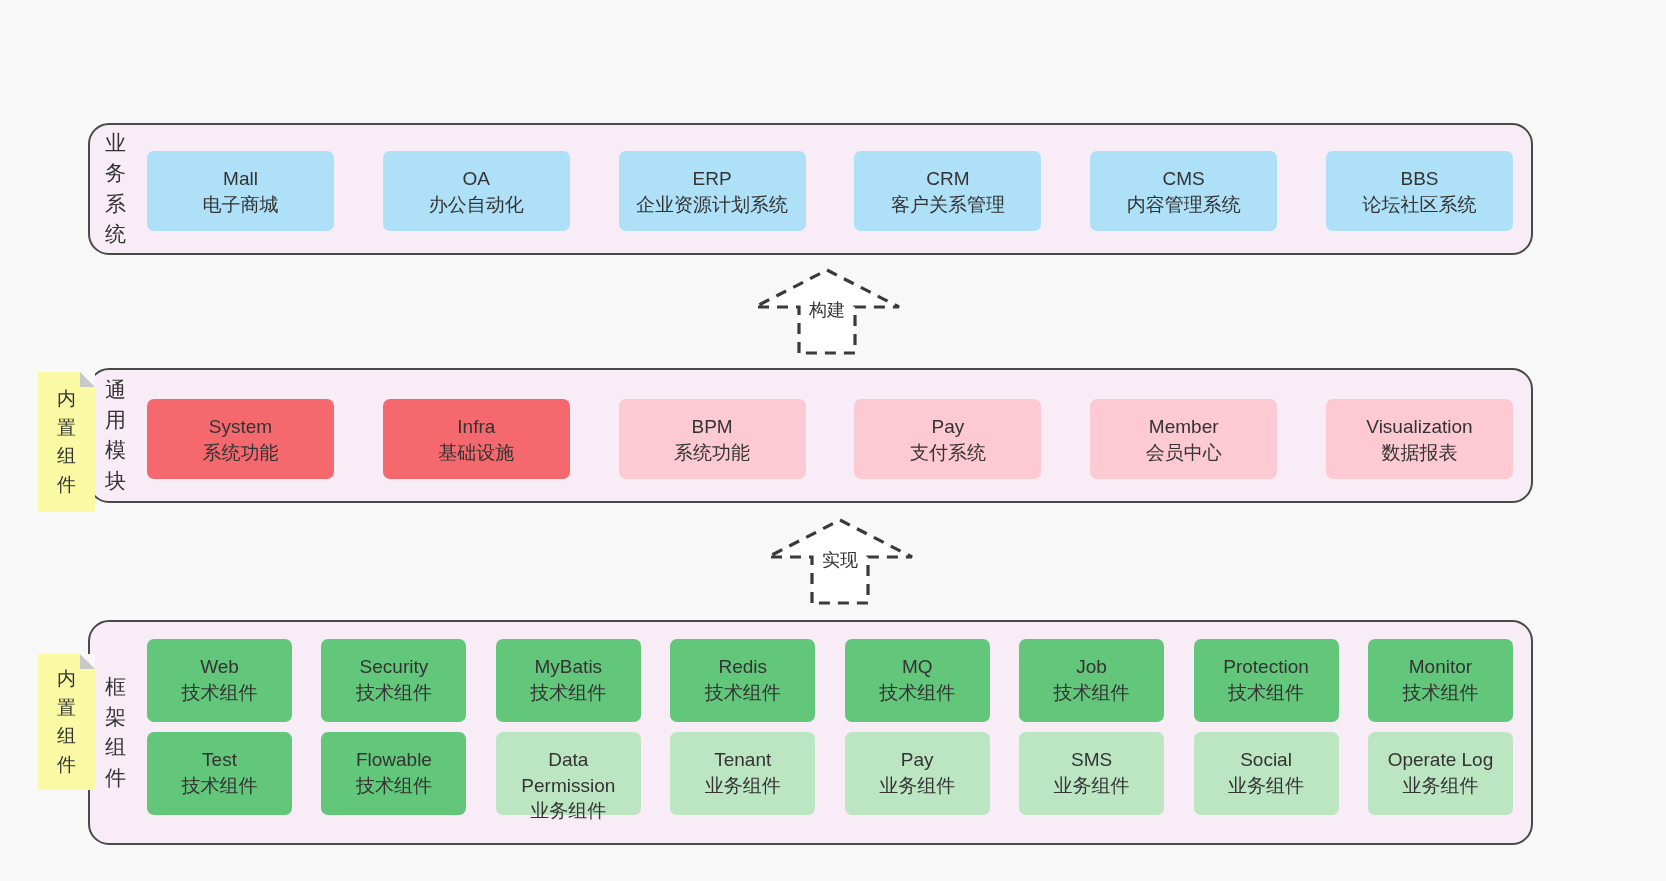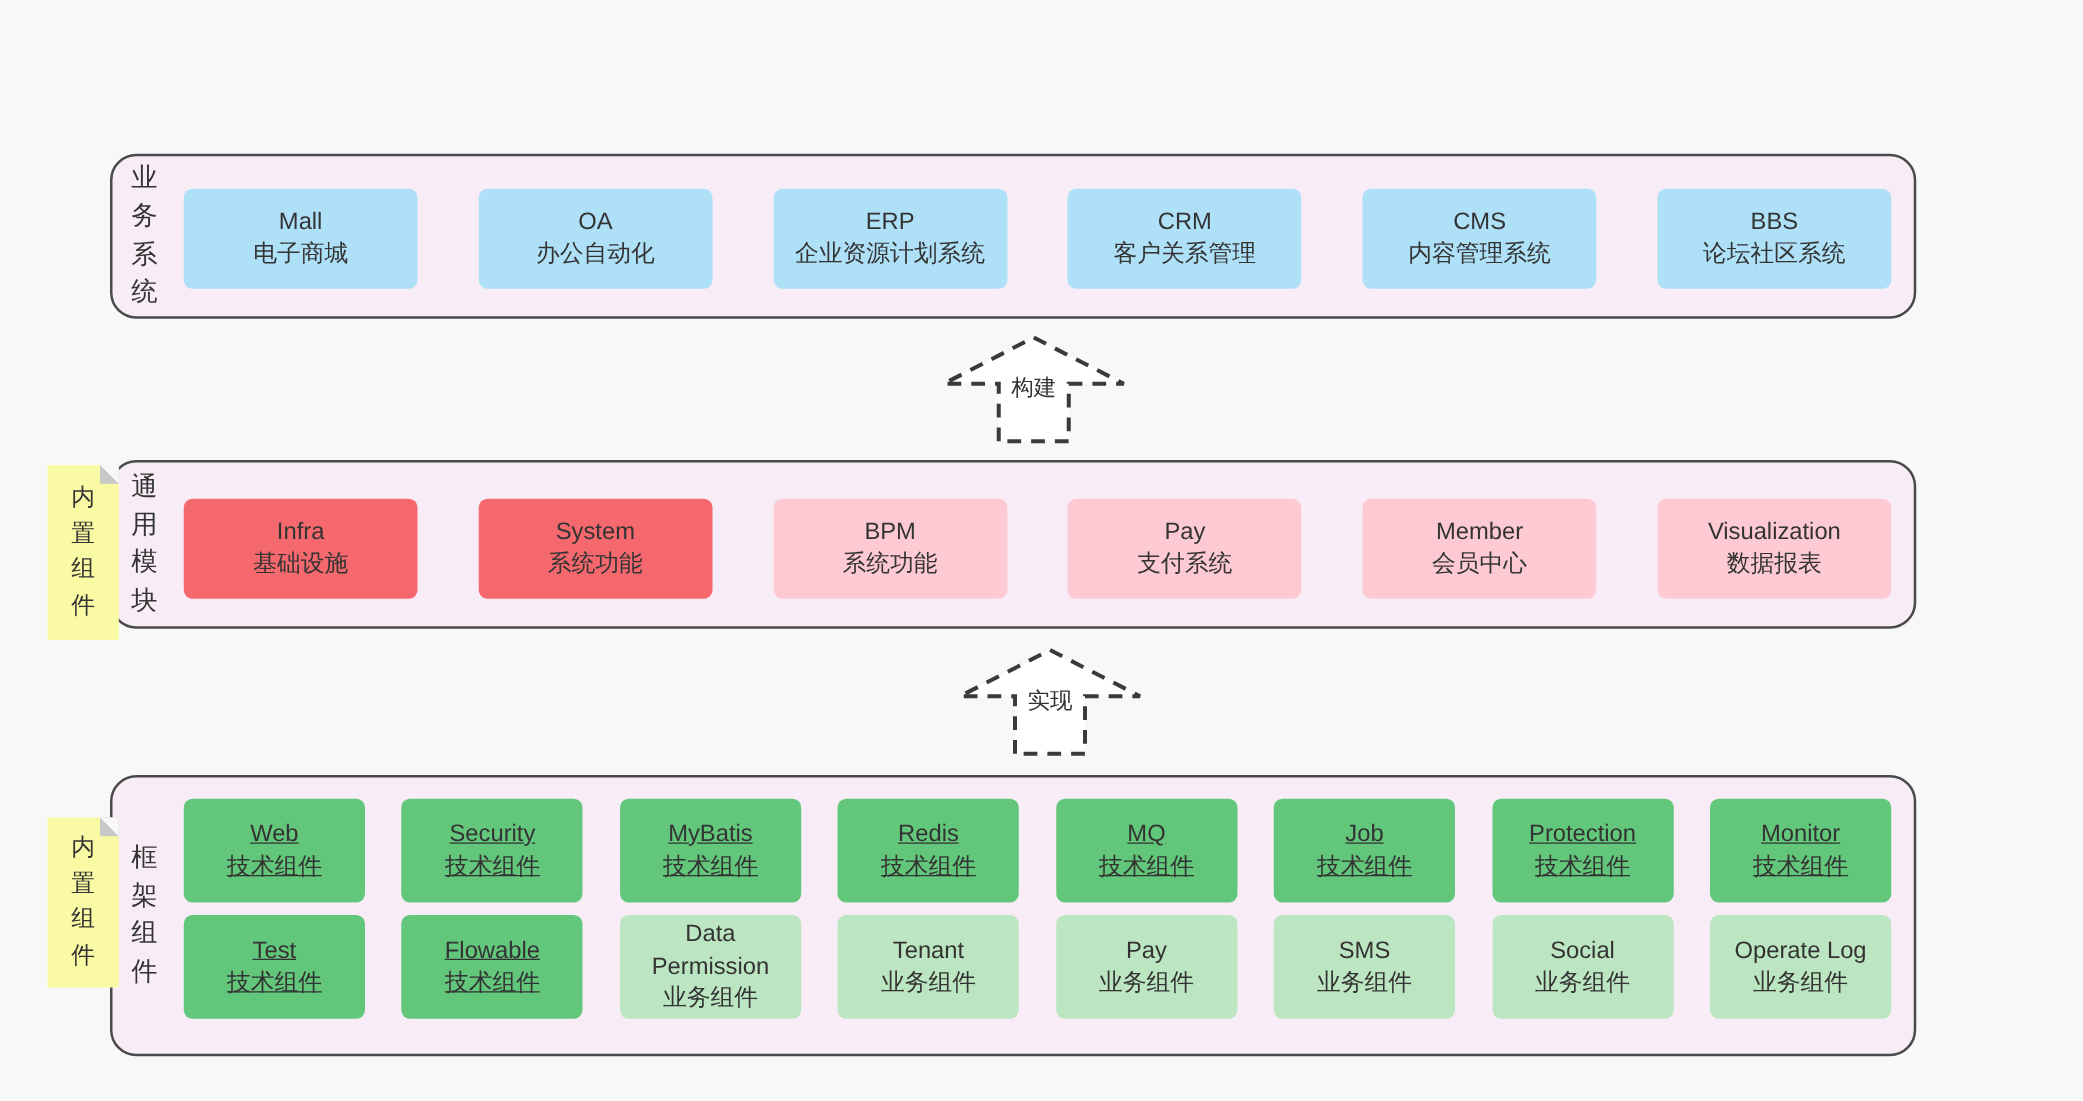--- a/index.html
+++ b/index.html
@@ -28,30 +28,30 @@
     position:absolute;left:57px;right:18px;display:flex;
     justify-content:space-between;
   }
   .boxes-business{top:26px;}
   .boxes-modules{top:29px;}
   .rows{position:absolute;left:57px;right:18px;top:17px;}
   .boxes-row{display:flex;justify-content:space-between;}
   .boxes-row + .boxes-row{margin-top:10px;}
   .box{
     width:187px;height:80px;border-radius:7px;display:flex;
-    flex-direction:column;align-items:center;justify-content:center;
-    text-align:center;color:var(--text);padding:2px 6px;box-sizing:border-box;
+    flex-direction:column;align-items:center;justify-content:flex-start;
+    text-align:center;color:var(--text);padding:15px 6px;box-sizing:border-box;
   }
   .layer-framework .box{width:145px;height:83px;}
   .box-title{font-size:19px;line-height:1.35;}
   .box-sub{font-size:19px;line-height:1.35;}
   .type-blue{background:var(--blue);}
   .type-red{background:var(--red);}
   .type-pink{background:var(--pink);}
-  .type-green{background:var(--green);text-decoration:underline;}
+  .type-green{background:var(--green);}
   .type-lightgreen{background:var(--lightgreen);}
   .tag{
     position:absolute;width:57px;background:var(--tag_bg);z-index:5;
     display:flex;align-items:center;justify-content:center;
   }
   .tag::before{
     content:"";position:absolute;top:0;right:0;border-style:solid;
     border-width:0 15px 15px 0;
     border-color:var(--page_bg) var(--page_bg) var(--tag_fold) var(--tag_fold);
   }
@@ -110,26 +110,26 @@
 
   <svg class="arrow arrow-build" viewBox="0 0 160 90">
     <path d="M52 87 L52 41 L8 41 L80 4 L152 41 L108 41 L108 87 Z"></path>
     <text x="80" y="50">构建</text>
   </svg>
 
   <section class="layer layer-modules">
     <div class="layer-label">通用模块</div>
     <div class="boxes boxes-modules">
         <div class="box type-red">
+          <div class="box-title">System</div>
+          <div class="box-sub">系统功能</div>
+        </div>
+        <div class="box type-red">
           <div class="box-title">Infra</div>
           <div class="box-sub">基础设施</div>
-        </div>
-        <div class="box type-red">
-          <div class="box-title">System</div>
-          <div class="box-sub">系统功能</div>
         </div>
         <div class="box type-pink">
           <div class="box-title">BPM</div>
           <div class="box-sub">系统功能</div>
         </div>
         <div class="box type-pink">
           <div class="box-title">Pay</div>
           <div class="box-sub">支付系统</div>
         </div>
         <div class="box type-pink">

